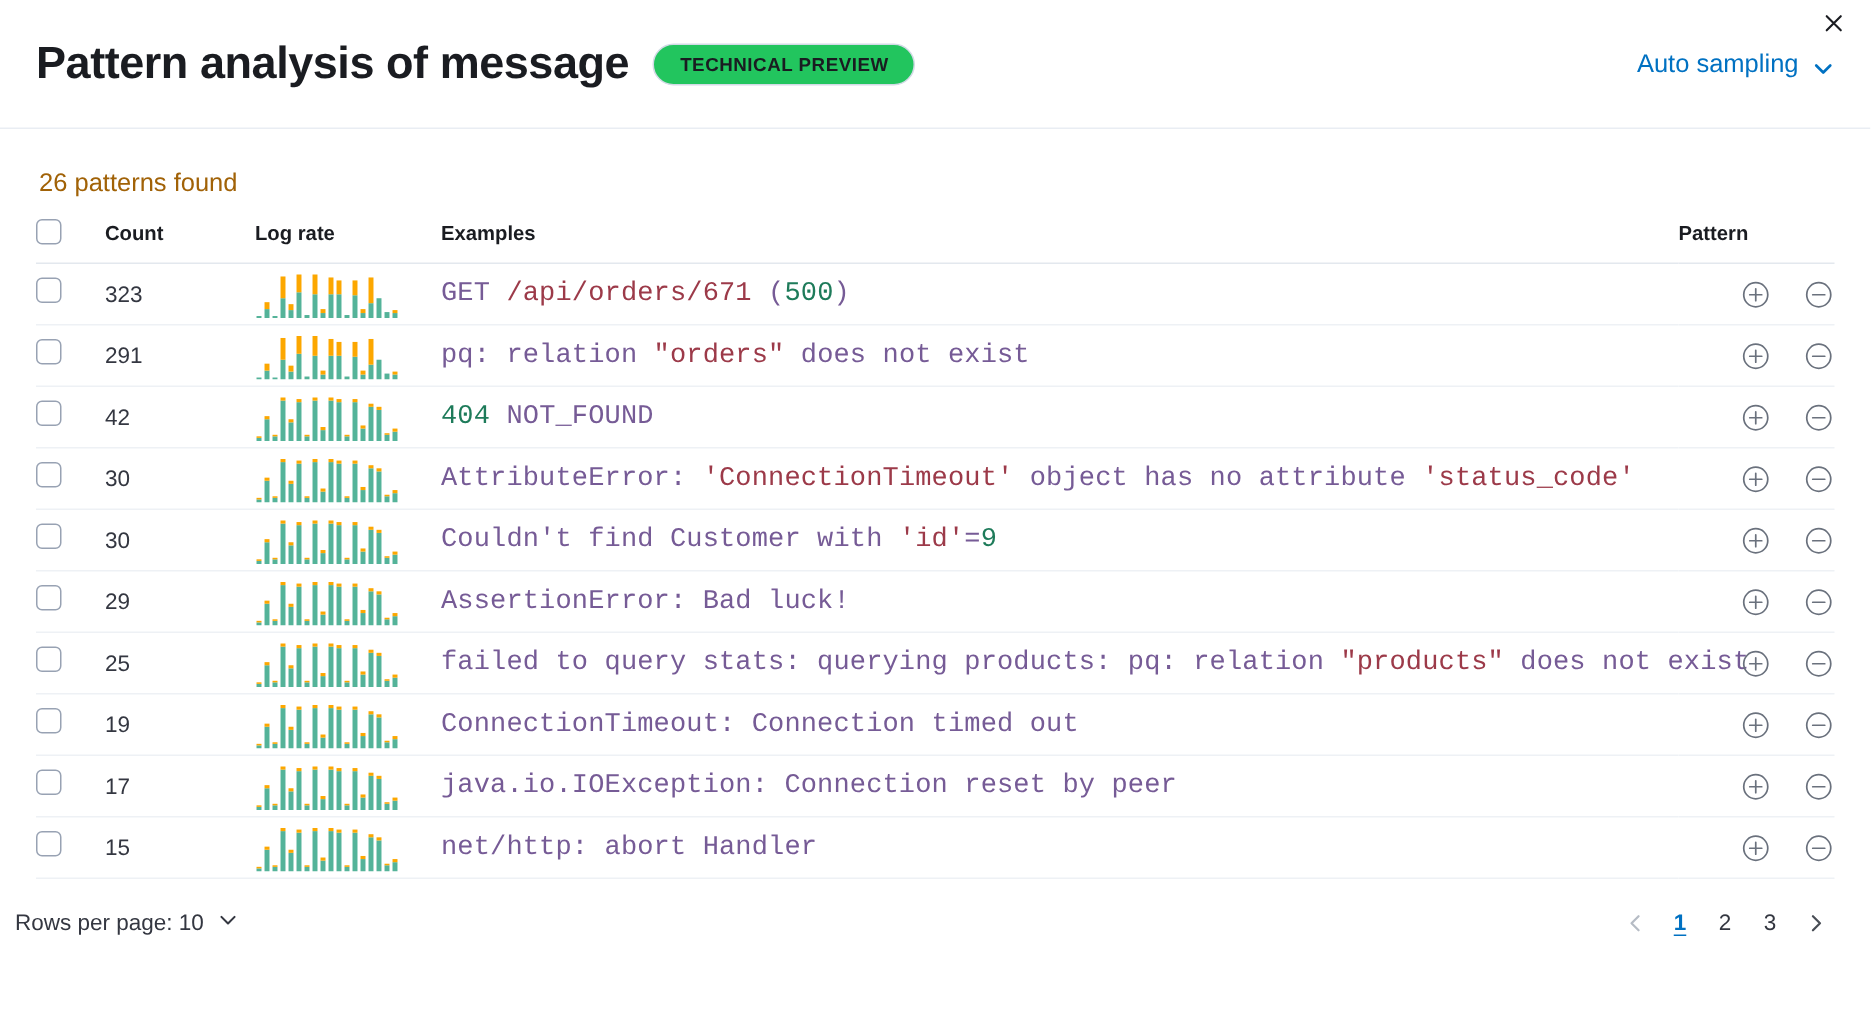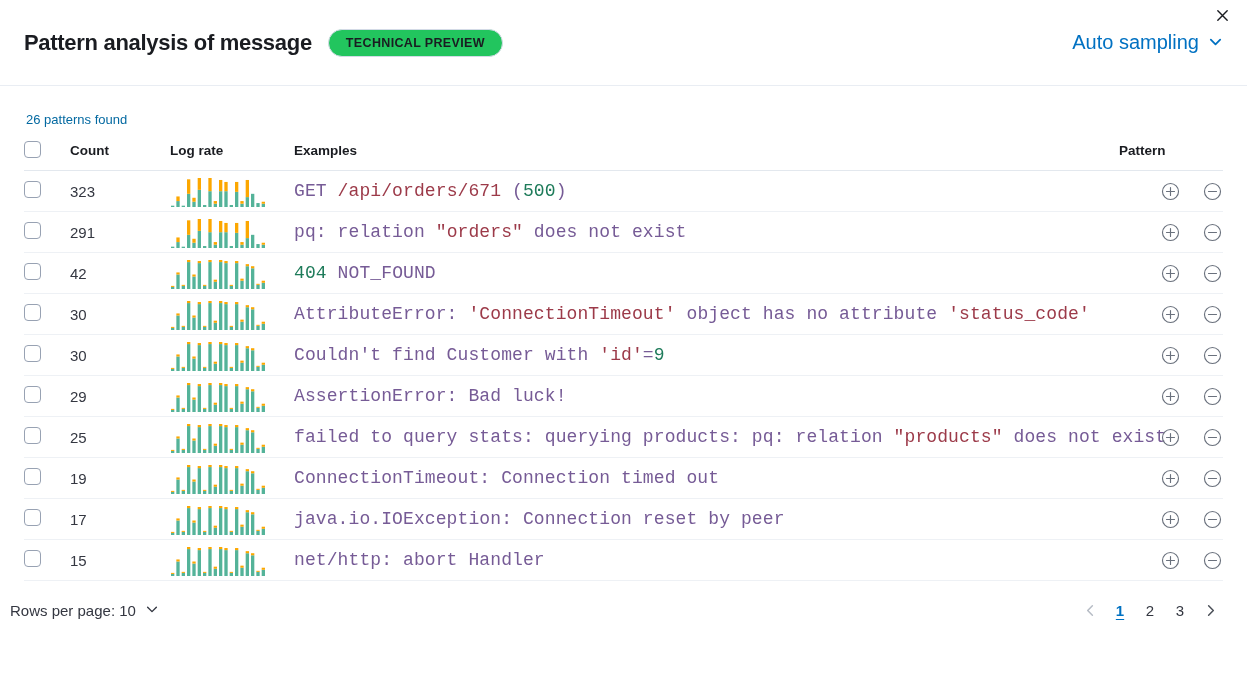--- a/index.html
+++ b/index.html
@@ -21,21 +21,21 @@
     display: flex;
     align-items: center;
     padding: 0 24px;
   }
   .header-left {
     display: flex;
     align-items: center;
     gap: 16px;
   }
   .panel-title {
-    font-size: 22px;
+    font-size: 30px;
     font-weight: 700;
     letter-spacing: -0.3px;
     color: #1a1c21;
     white-space: nowrap;
   }
   .tech-badge {
     display: inline-flex;
     align-items: center;
     justify-content: center;
     height: 28px;
@@ -45,45 +45,45 @@
     font-size: 12.5px;
     font-weight: 700;
     letter-spacing: 0.35px;
     color: #1a1c21;
     background: #22c55e;
     white-space: nowrap;
   }
   .header-right {
     margin-left: auto;
     display: flex;
-    align-items: flex-start;
+    align-items: flex-end;
     gap: 9px;
     color: #0071c2;
-    font-size: 20px;
+    font-size: 17px;
     cursor: pointer;
   }
   .header-right .chev {
     display: inline-block;
     width: 15px; height: 15px;
   }
   .close-btn {
     position: absolute;
     top: 2px; right: 12px;
     width: 26px; height: 26px;
     display: flex; align-items: center; justify-content: center;
     cursor: pointer;
     color: #1a1c21;
   }
 
   
   .panel-body { padding: 0 24px; }
 
   .patterns-found {
-    font-size: 13px;
-    color: #0369a1;
+    font-size: 17px;
+    color: #a16207;
     padding: 26px 0 14px 2px;
   }
 
   table.patterns {
     width: 100%;
     border-collapse: collapse;
     table-layout: fixed;
   }
   table.patterns th {
     text-align: left;

